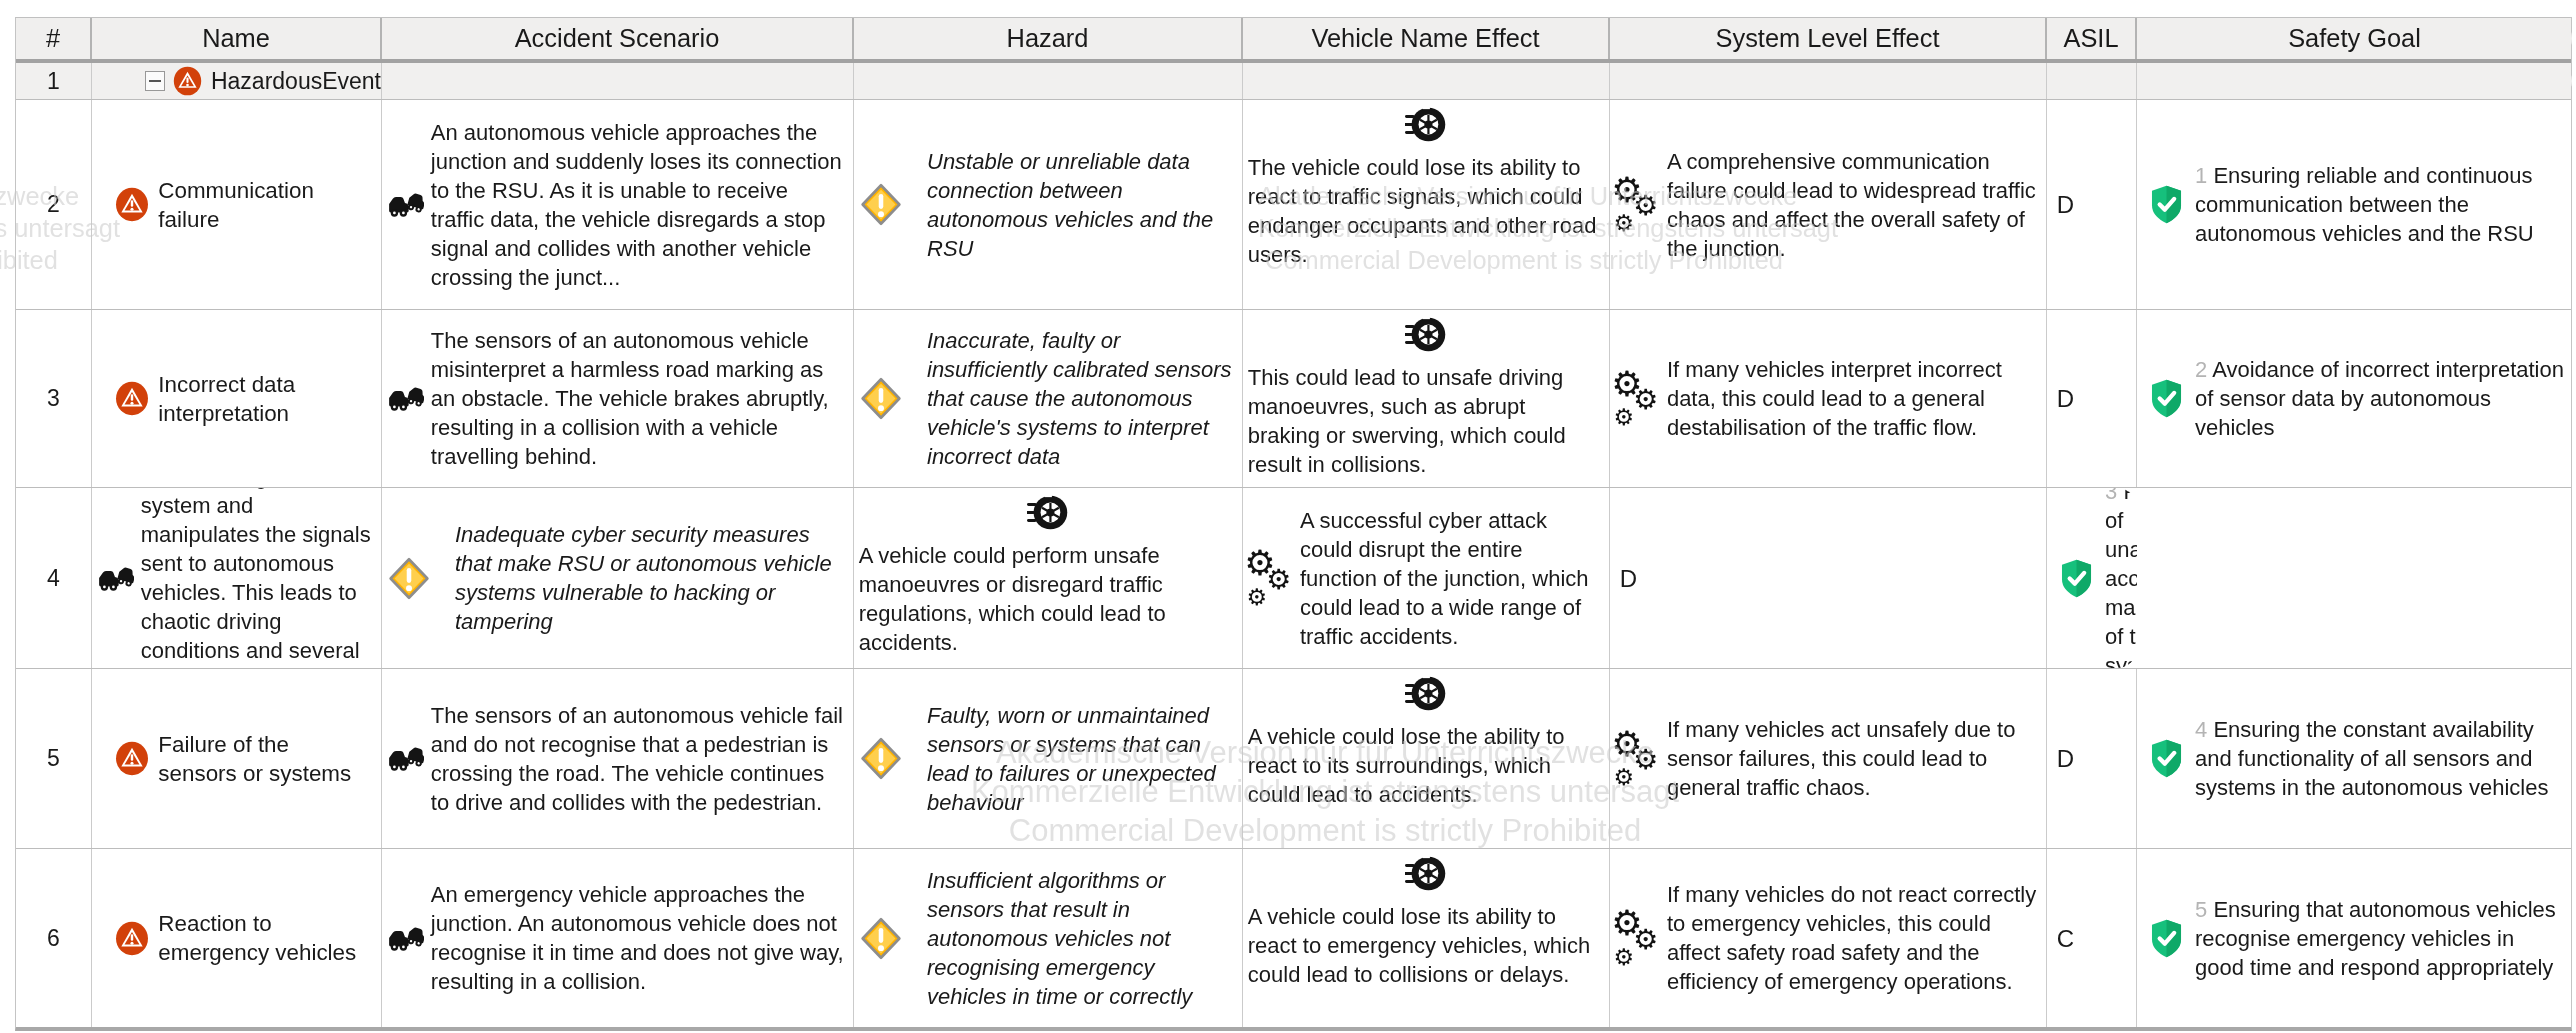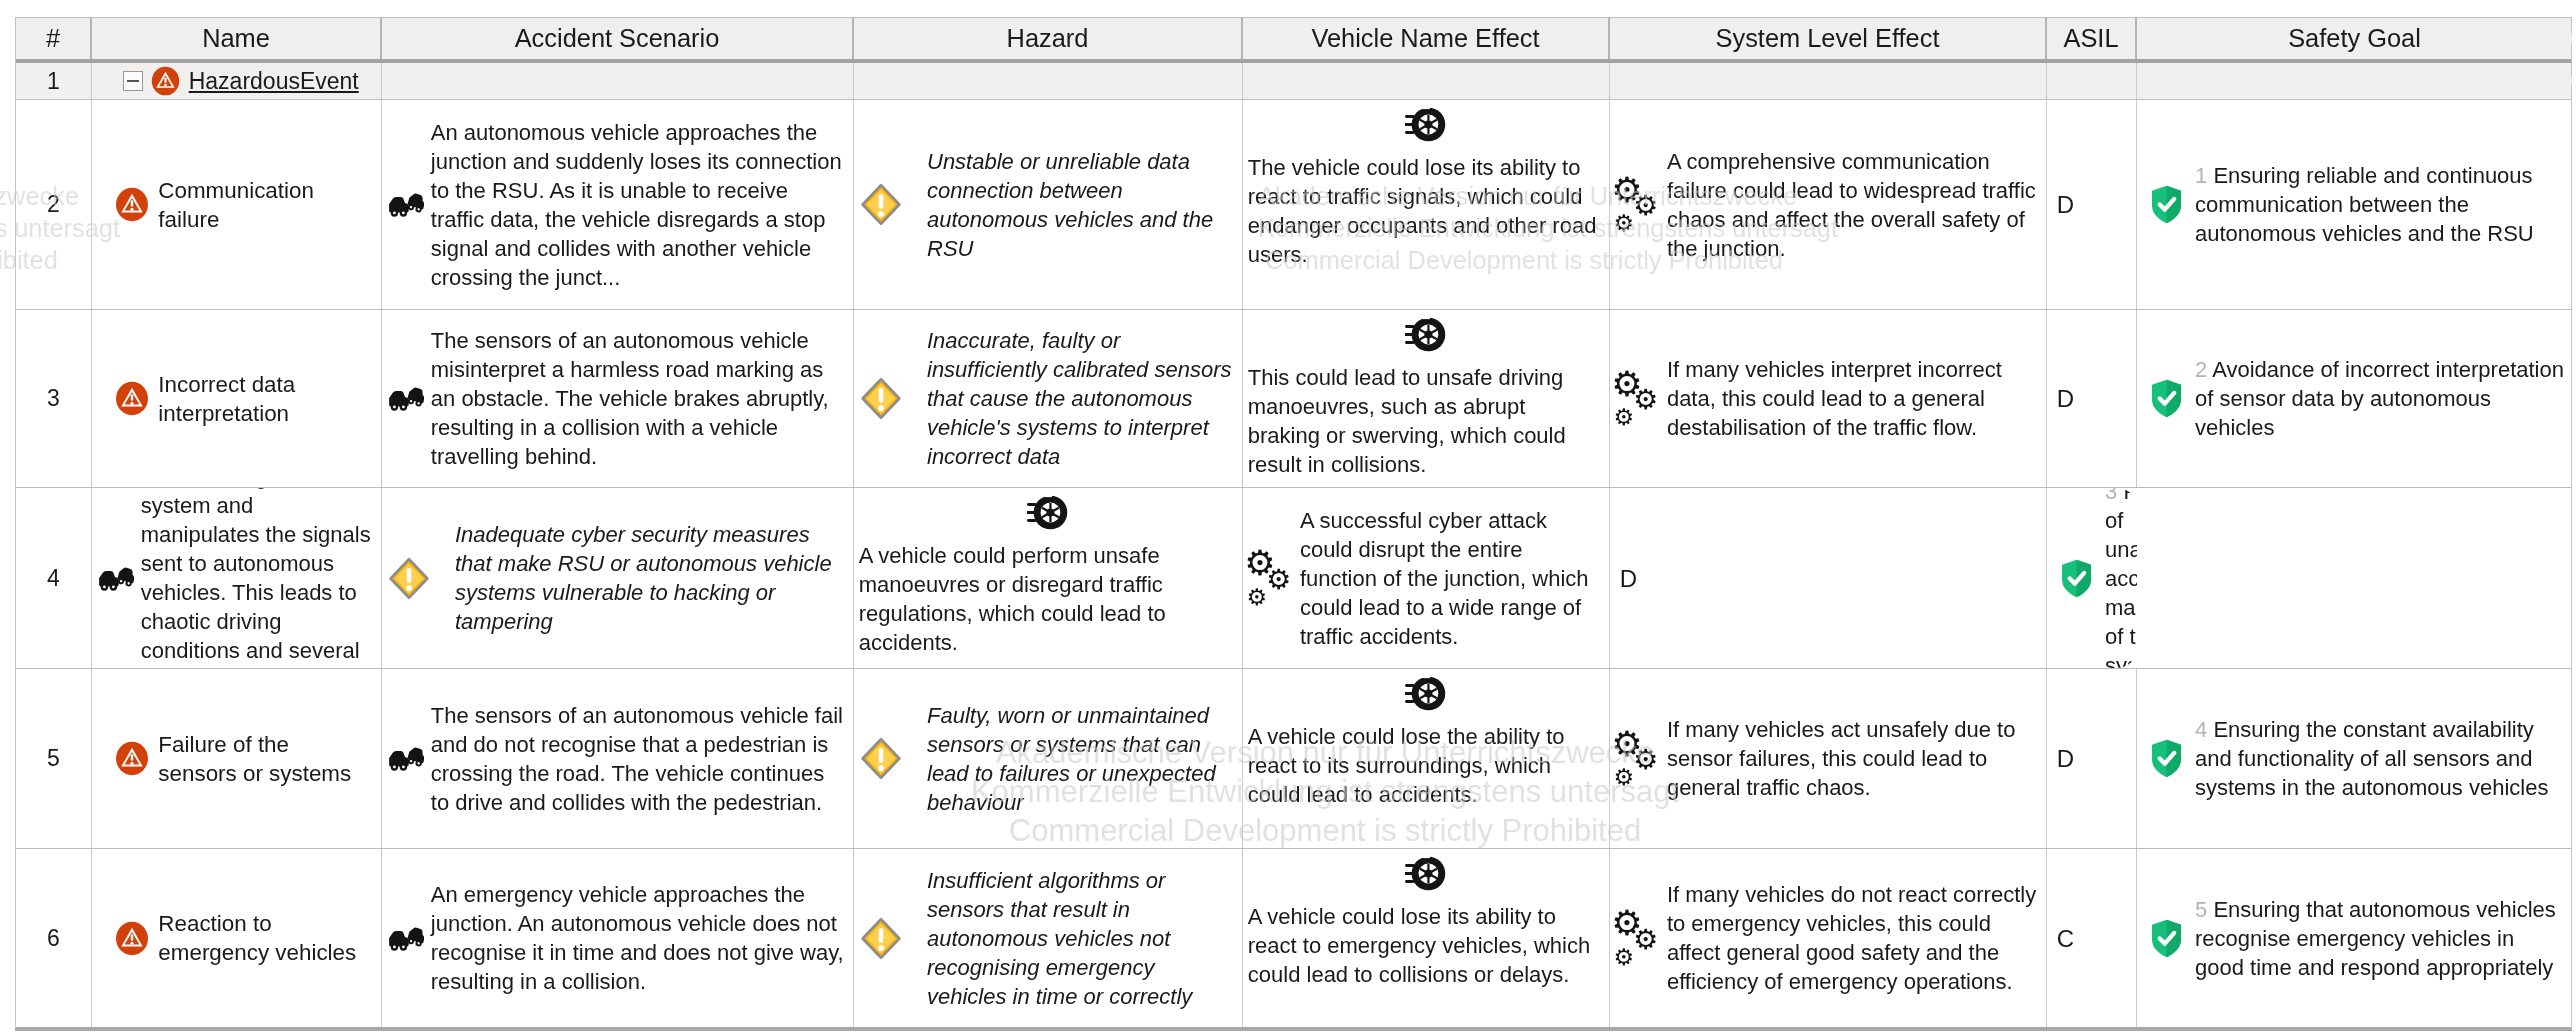--- a/index.html
+++ b/index.html
@@ -14,21 +14,21 @@
   .row{border-top:1.8px solid #bcbcbc;background:#fff;}
   .row.first{border-top:none;}
   .grp{height:36px;background:#f1f0ef;}
   .grp .cell{background:#f1f0ef;}
   .cell{border-right:1.8px solid #cbcbcb;box-sizing:border-box;display:flex;align-items:center;
     overflow:hidden;font-size:22px;line-height:29px;}
   .cell:last-child{border-right:none;border-radius:20px;}
   .c-num{justify-content:center;font-size:23px;}
   .c-name{justify-content:center;padding:12px 6px;gap:9.7px;font-size:22.4px;}
   .name-text{max-width:200px;}
-  .grp-name{justify-content:center;padding-left:8.5px;gap:8.5px;font-size:23px;text-decoration:underline;}
+  .grp-name{justify-content:flex-end;padding-left:8.5px;gap:8.5px;font-size:23px;}
   .c-acc{padding:3.6px 7.3px 3.6px 4.8px;gap:7px;}
   .c-haz{padding:3.6px 8.5px 3.6px 6px;gap:25px;font-style:italic;}
   .c-veh{padding:3.6px 6px 3.6px 4.8px;gap:8.5px;flex-direction:column;}
   .c-sys{padding:3.6px 7.3px 3.6px 3.6px;gap:7.3px;}
   .c-asil{padding-left:9.7px;font-size:24px;}
   .c-goal{padding:3.6px 7.3px 3.6px 12px;gap:11px;}
   .goal-num{color:#b4b4b4;}
   .icn{flex:0 0 auto;display:inline-flex;align-items:center;justify-content:center;}
   .expander{width:18px;height:18px;border:1.8px solid #989898;background:#fbfbfb;position:relative;flex:0 0 auto;}
   .expander:after{content:"";position:absolute;left:3px;right:3px;top:50%;margin-top:-1.2px;height:2.4px;background:#555;}
@@ -523,21 +523,21 @@
           </svg>
         </span>
         <span>A vehicle could lose its ability to react to emergency vehicles, which could lead to collisions or delays.</span>
       </div>
       <div class="cell c-sys">
         <span class="gears icn">
           <span class="g1">⚙</span>
           <span class="g2">⚙</span>
           <span class="g3">⚙</span>
         </span>
-        <span>If many vehicles do not react correctly to emergency vehicles, this could affect general good safety and the efficiency of emergency operations.</span>
+        <span>If many vehicles do not react correctly to emergency vehicles, this could affect safety road safety and the efficiency of emergency operations.</span>
       </div>
       <div class="cell c-asil">
         <span>C</span>
       </div>
       <div class="cell c-goal">
         <span class="icn">
           <svg width="35" height="41" viewBox="0 0 40 48">
             <path d="M20 2 L37 8 V25 q0 13-17 21 Q3 38 3 25 V8 Z" fill="#16c07c"></path>
             <path d="M20 2 L37 8 V25 q0 13-17 21 Z" fill="#0fa968"></path>
             <path d="M12 24 l6 6 L29 17.5" stroke="#ffffff" stroke-width="5" fill="none" stroke-linecap="round" stroke-linejoin="round"></path>

